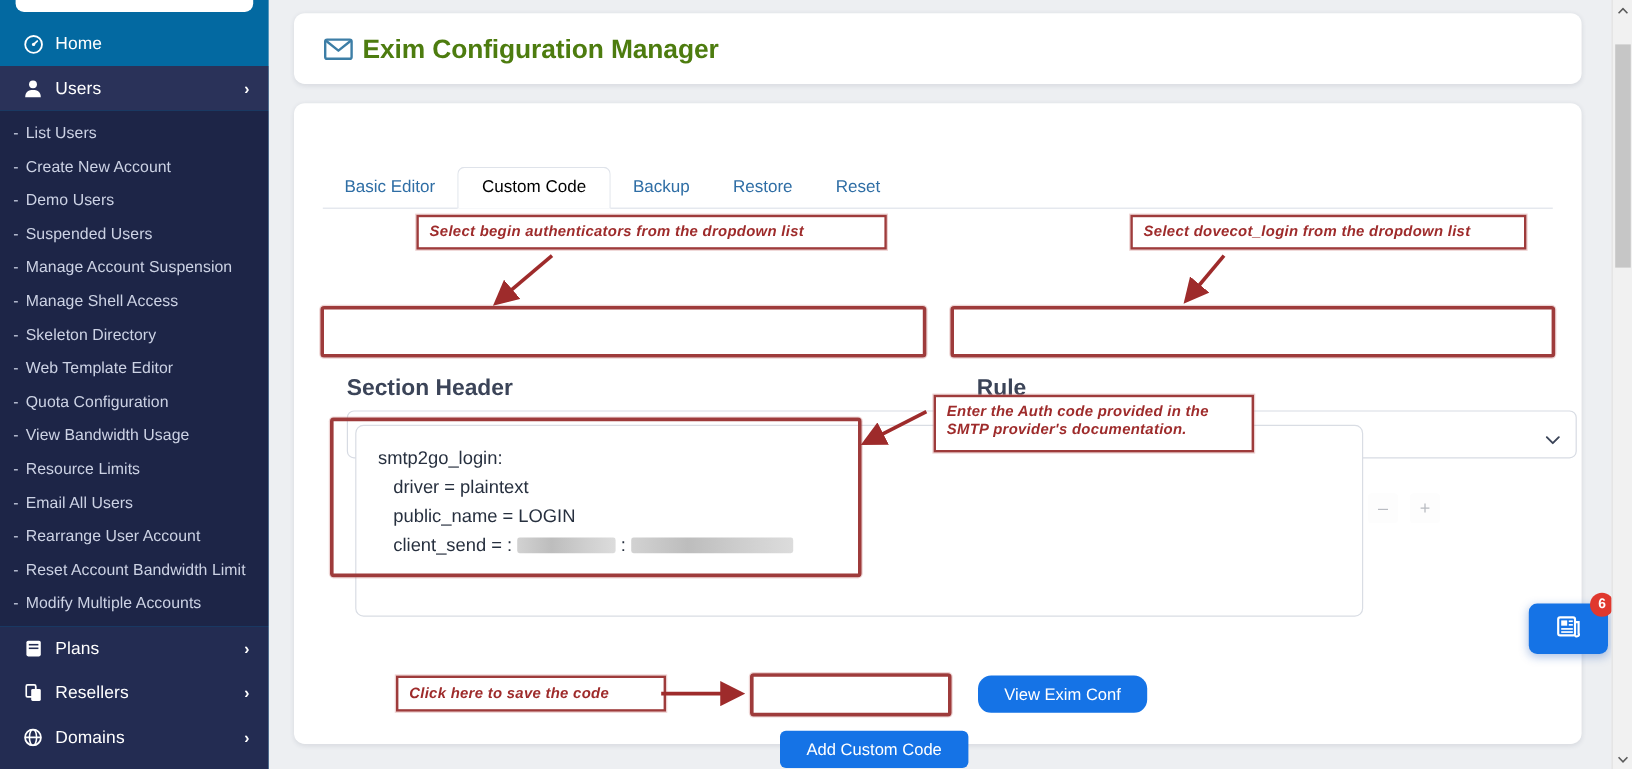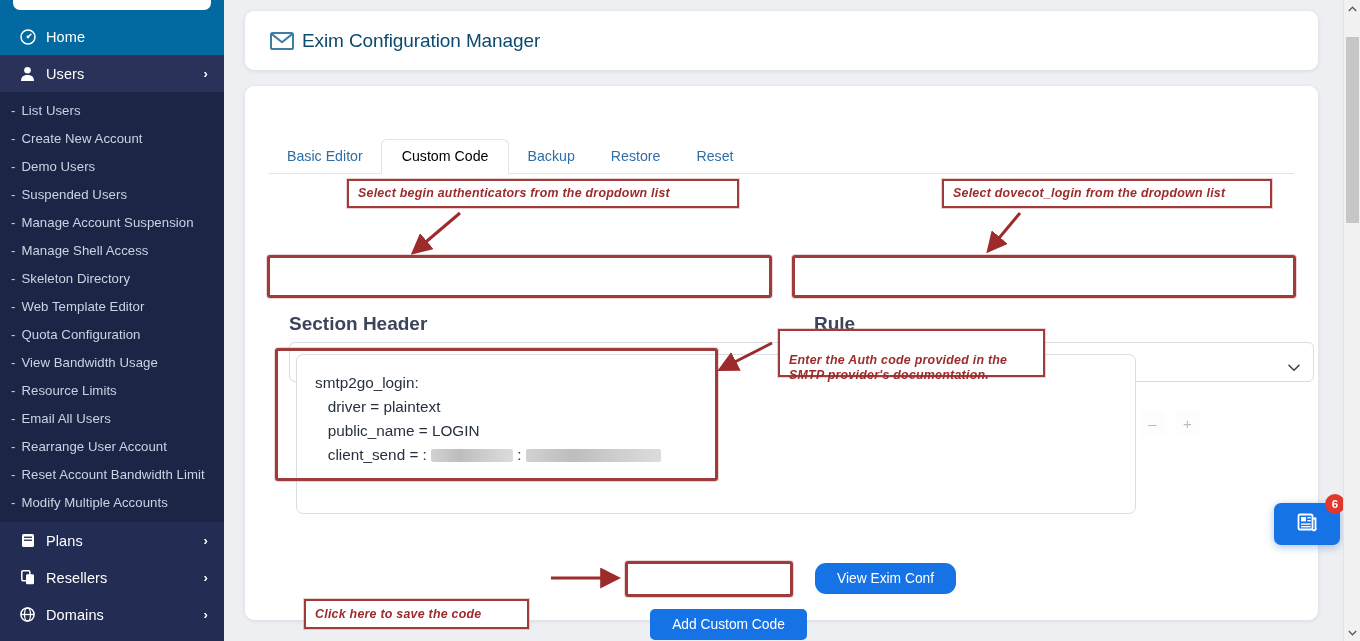--- a/index.html
+++ b/index.html
@@ -77,22 +77,22 @@
     left: 21px; top: 11px;
     width: 1073px; height: 59px;
   }
   .header-inner {
     display: flex; align-items: center;
     height: 100%;
     padding-left: 24px;
   }
   .env-icon { width: 26px; height: 26px; margin-right: 7px; flex: none; }
   .page-title {
-    font-size: 19px; font-weight: normal;
-    color: #0c4a6e;
+    font-size: 22px; font-weight: bold;
+    color: #4d7c0f;
     letter-spacing: -.1px;
   }
 
   .body-card {
     left: 21px; top: 86px;
     width: 1073px; height: 534px;
   }
 
   
   .tabs {
@@ -228,22 +228,22 @@
   .anno-hi {
     position: absolute;
     border: 3px solid #9e3b3b;
     border-radius: 3px;
     box-shadow: 0 0 0 1px rgba(200,120,120,.3);
     background: transparent;
   }
   .a1 { left: 347px; top: 179px; width: 392px; height: 29px; }
   .a2 { left: 942px; top: 179px; width: 330px; height: 29px; }
   .a3 { left: 778px; top: 329px; width: 267px; height: 48px;
-        display: block; padding: 22px 9px 0 9px; }
-  .a4 { left: 304px; top: 563px; width: 225px; height: 30px; margin-top: 36px; }
+        display: block; padding: 5px 9px 0 9px; }
+  .a4 { left: 330px; top: 563px; width: 225px; height: 30px; }
 
   .h1 { left: 267px; top: 255px; width: 505px; height: 43px; }
   .h2 { left: 792px; top: 255px; width: 504px; height: 43px; }
   .h3 { left: 275px; top: 348px; width: 443px; height: 133px; }
   .h4 { left: 625px; top: 561px; width: 168px; height: 36px; }
 
   
   .fab {
     position: absolute; left: 1274px; top: 503px;
     width: 66px; height: 42px;

